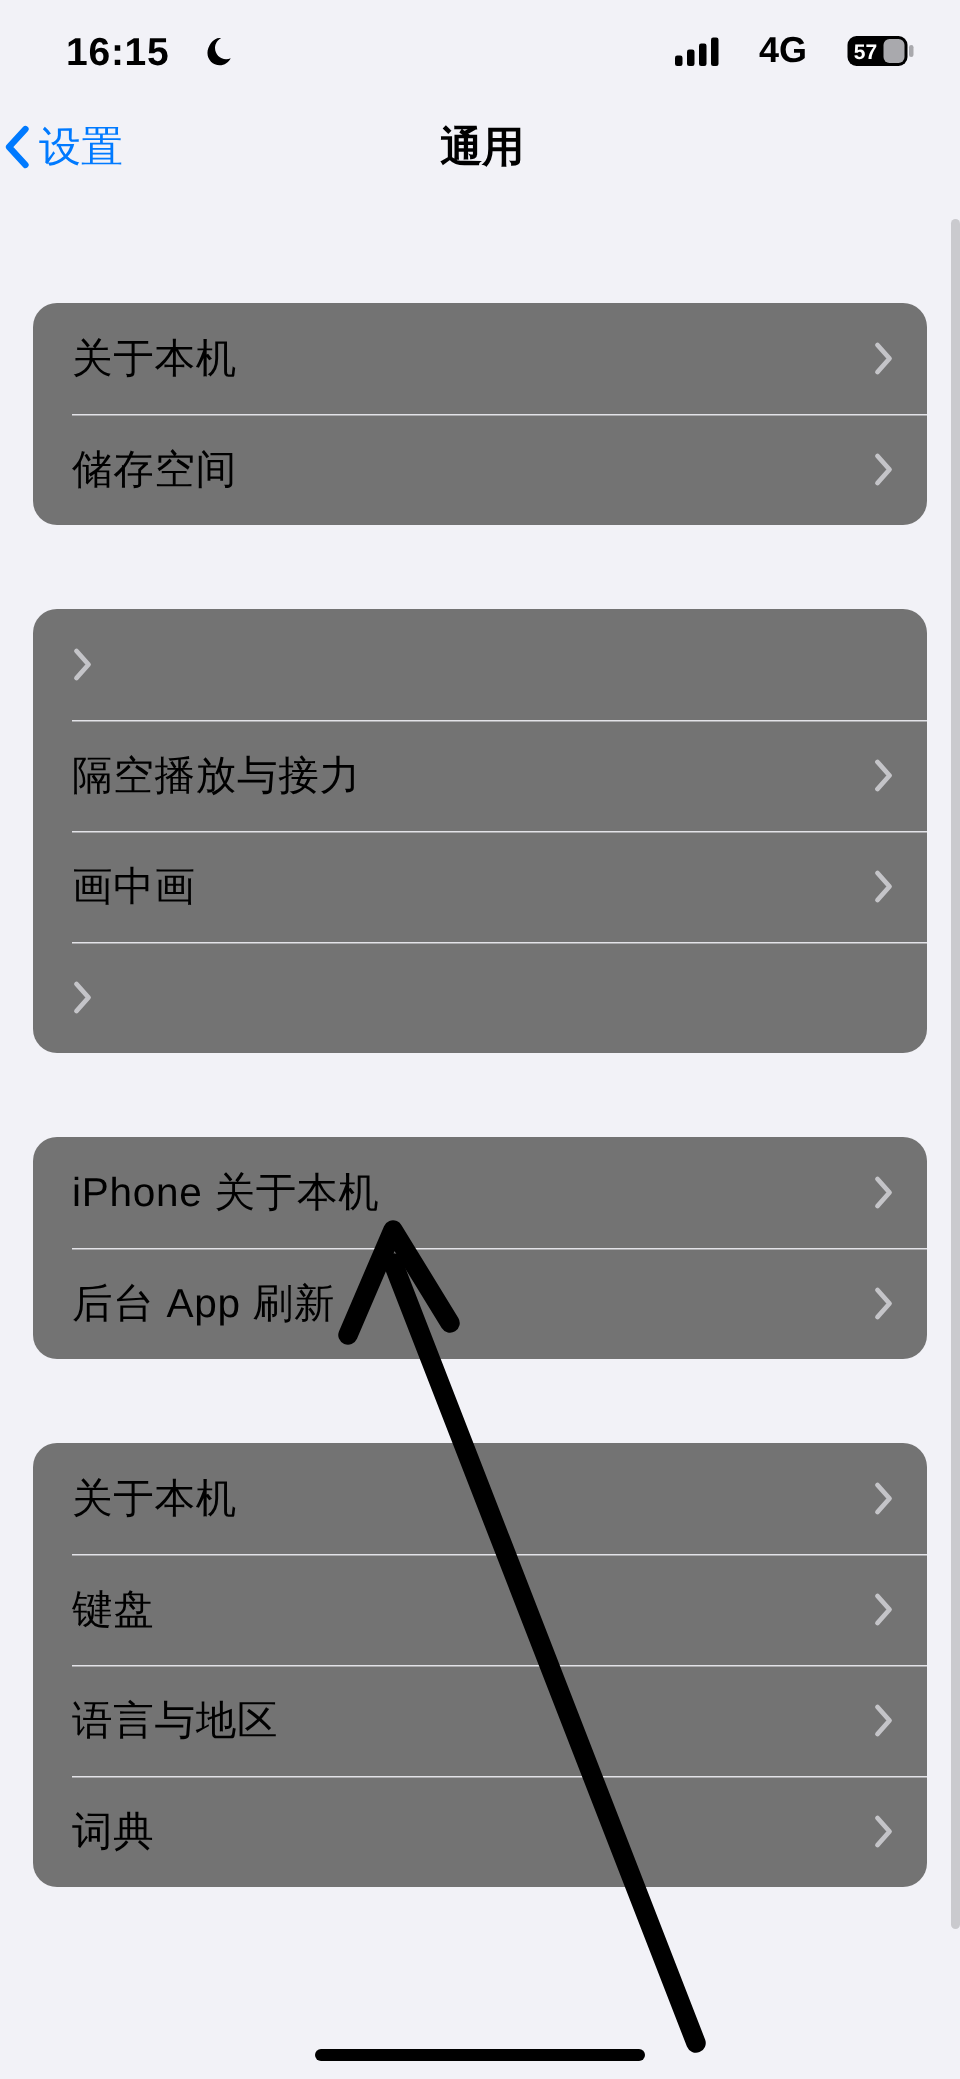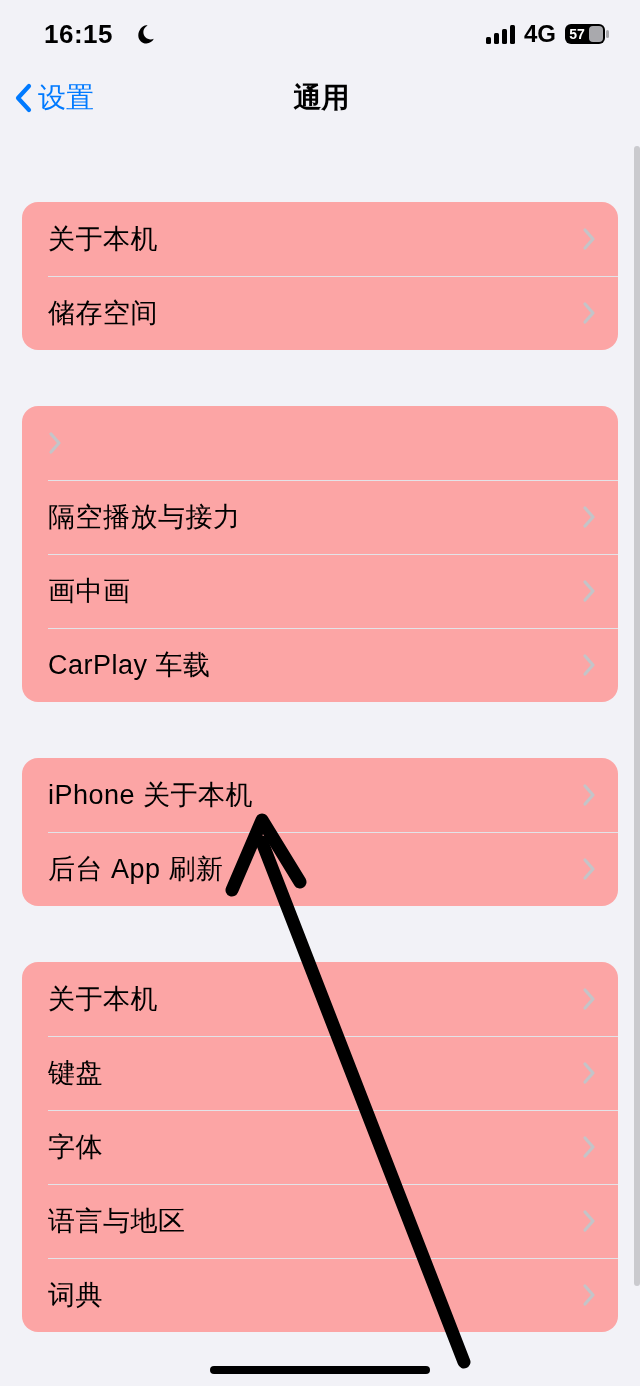--- a/index.html
+++ b/index.html
@@ -27,21 +27,21 @@
   }
   .status-time {
     font-size: 26px;
     font-weight: 600;
     letter-spacing: 0.5px;
   }
   .moon-icon svg { display: block; }
   .status-right {
     display: flex;
     align-items: center;
-    gap: 6px;
+    gap: 24px;
   }
   .signal svg, .battery svg { display: block; }
   .net-label {
     font-size: 24px;
     font-weight: 600;
     margin: 0 2px 0 2px;
   }
 
   
   .nav-header {
@@ -49,36 +49,35 @@
     height: 76px;
     display: flex;
     align-items: center;
   }
   .back-btn {
     display: flex;
     align-items: center;
     gap: 2px;
     color: #007aff;
     font-size: 28px;
-    padding-left: 12px;
   }
   .back-chevron svg { display:block; }
   .nav-title {
     position: absolute;
     left: 3px; right: 0;
     text-align: center;
     font-size: 28px;
     font-weight: 600;
     pointer-events: none;
   }
 
   
   .content { padding: 0 22px; }
   .group {
-    background: #fca5a5;
+    background: #737373;
     border-radius: 16px;
     overflow: hidden;
   }
   .group.g1 { margin-top: 66px; }
   .group.g2 { margin-top: 56px; }
   .group.g3 { margin-top: 56px; }
   .group.g4 { margin-top: 56px; }
 
   .row {
     display: flex;
@@ -216,21 +215,20 @@
       </div>
       <div class="row">
         <span class="row-label">画中画</span>
         <span class="chevron">
           <svg width="14" height="24" viewBox="0 0 14 24" fill="none" stroke="#c4c4c8" stroke-width="3.2" stroke-linecap="round" stroke-linejoin="round">
             <polyline points="3,3 11,12 3,21"></polyline>
           </svg>
         </span>
       </div>
       <div class="row">
-        <span class="row-label">CarPlay 车载</span>
         <span class="chevron">
           <svg width="14" height="24" viewBox="0 0 14 24" fill="none" stroke="#c4c4c8" stroke-width="3.2" stroke-linecap="round" stroke-linejoin="round">
             <polyline points="3,3 11,12 3,21"></polyline>
           </svg>
         </span>
       </div>
     </div>
     <div class="group g3">
       <div class="row">
         <span class="row-label">iPhone 关于本机</span>
@@ -253,28 +251,20 @@
       <div class="row">
         <span class="row-label">关于本机</span>
         <span class="chevron">
           <svg width="14" height="24" viewBox="0 0 14 24" fill="none" stroke="#c4c4c8" stroke-width="3.2" stroke-linecap="round" stroke-linejoin="round">
             <polyline points="3,3 11,12 3,21"></polyline>
           </svg>
         </span>
       </div>
       <div class="row">
         <span class="row-label">键盘</span>
-        <span class="chevron">
-          <svg width="14" height="24" viewBox="0 0 14 24" fill="none" stroke="#c4c4c8" stroke-width="3.2" stroke-linecap="round" stroke-linejoin="round">
-            <polyline points="3,3 11,12 3,21"></polyline>
-          </svg>
-        </span>
-      </div>
-      <div class="row">
-        <span class="row-label">字体</span>
         <span class="chevron">
           <svg width="14" height="24" viewBox="0 0 14 24" fill="none" stroke="#c4c4c8" stroke-width="3.2" stroke-linecap="round" stroke-linejoin="round">
             <polyline points="3,3 11,12 3,21"></polyline>
           </svg>
         </span>
       </div>
       <div class="row">
         <span class="row-label">语言与地区</span>
         <span class="chevron">
           <svg width="14" height="24" viewBox="0 0 14 24" fill="none" stroke="#c4c4c8" stroke-width="3.2" stroke-linecap="round" stroke-linejoin="round">

